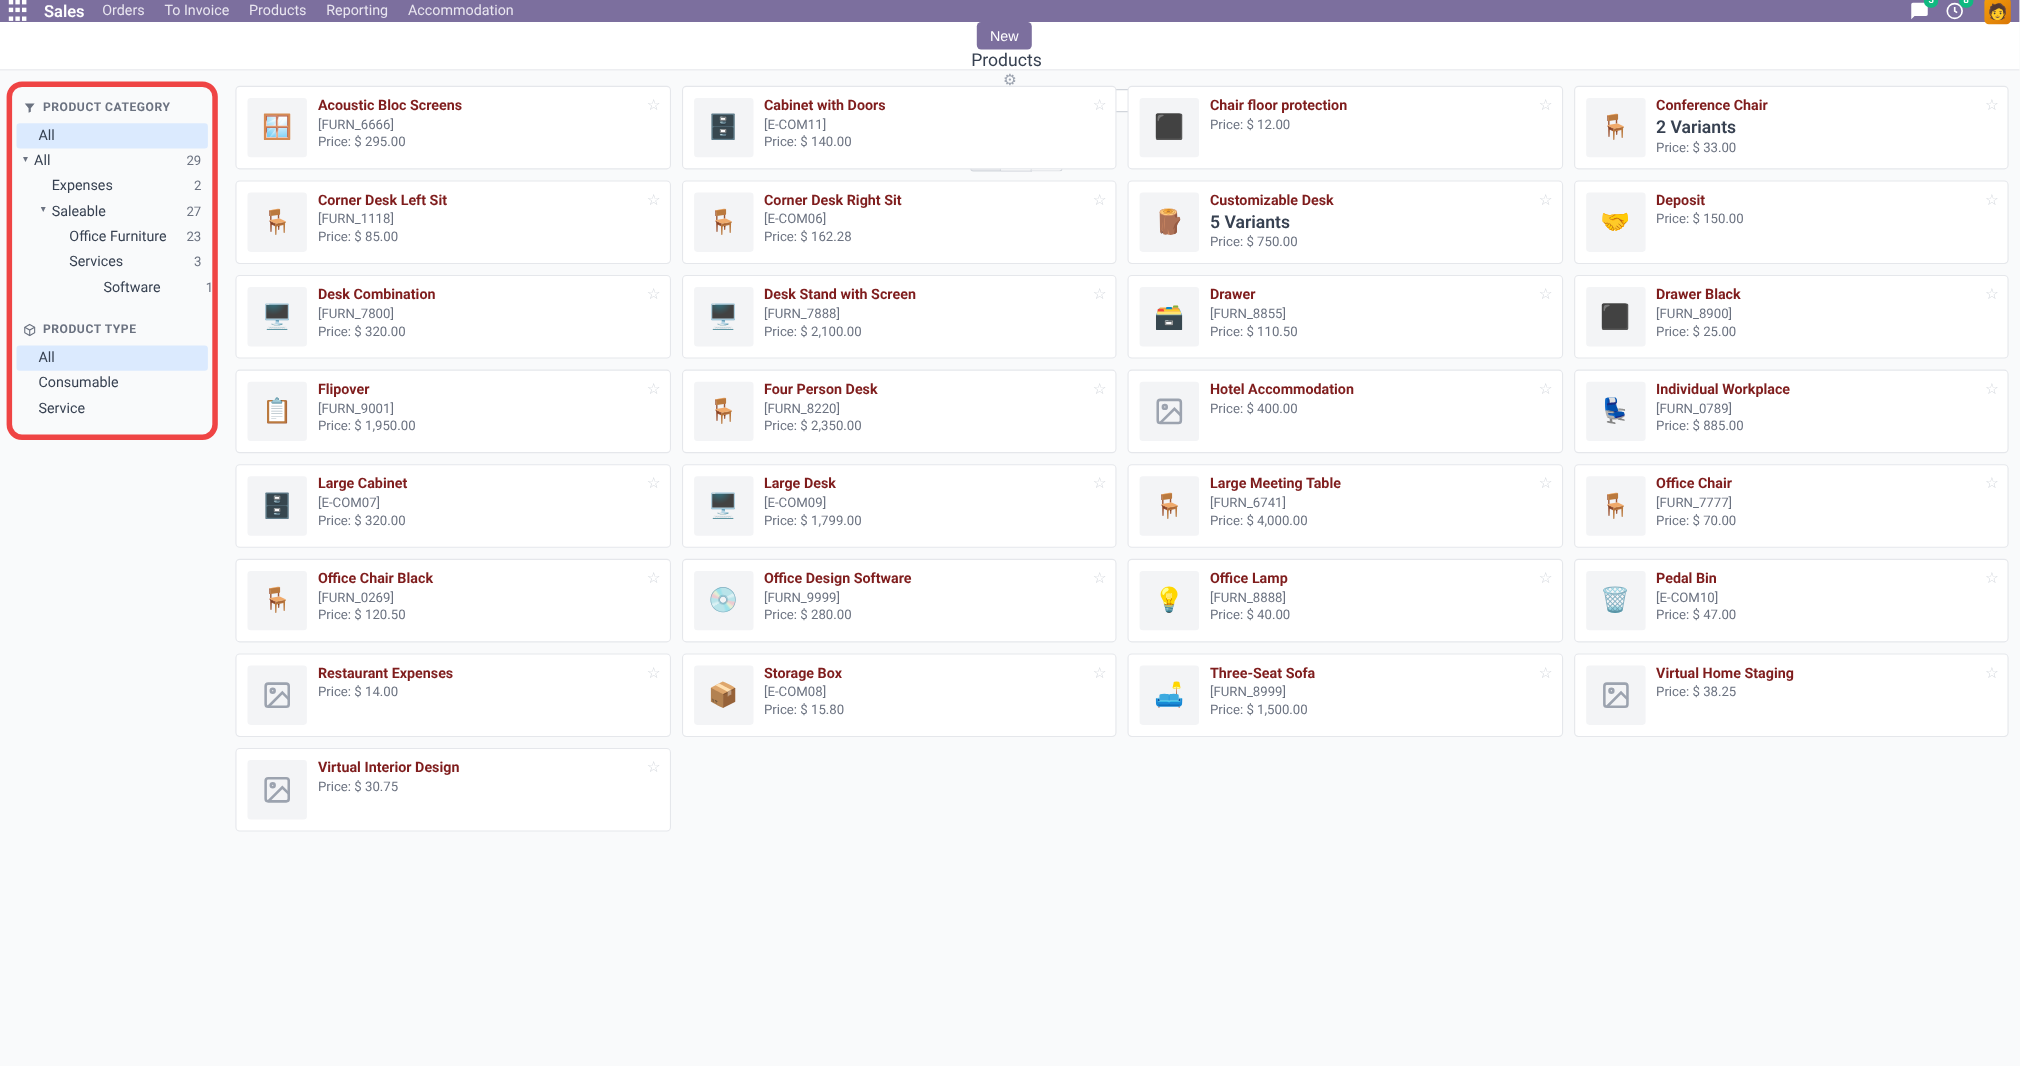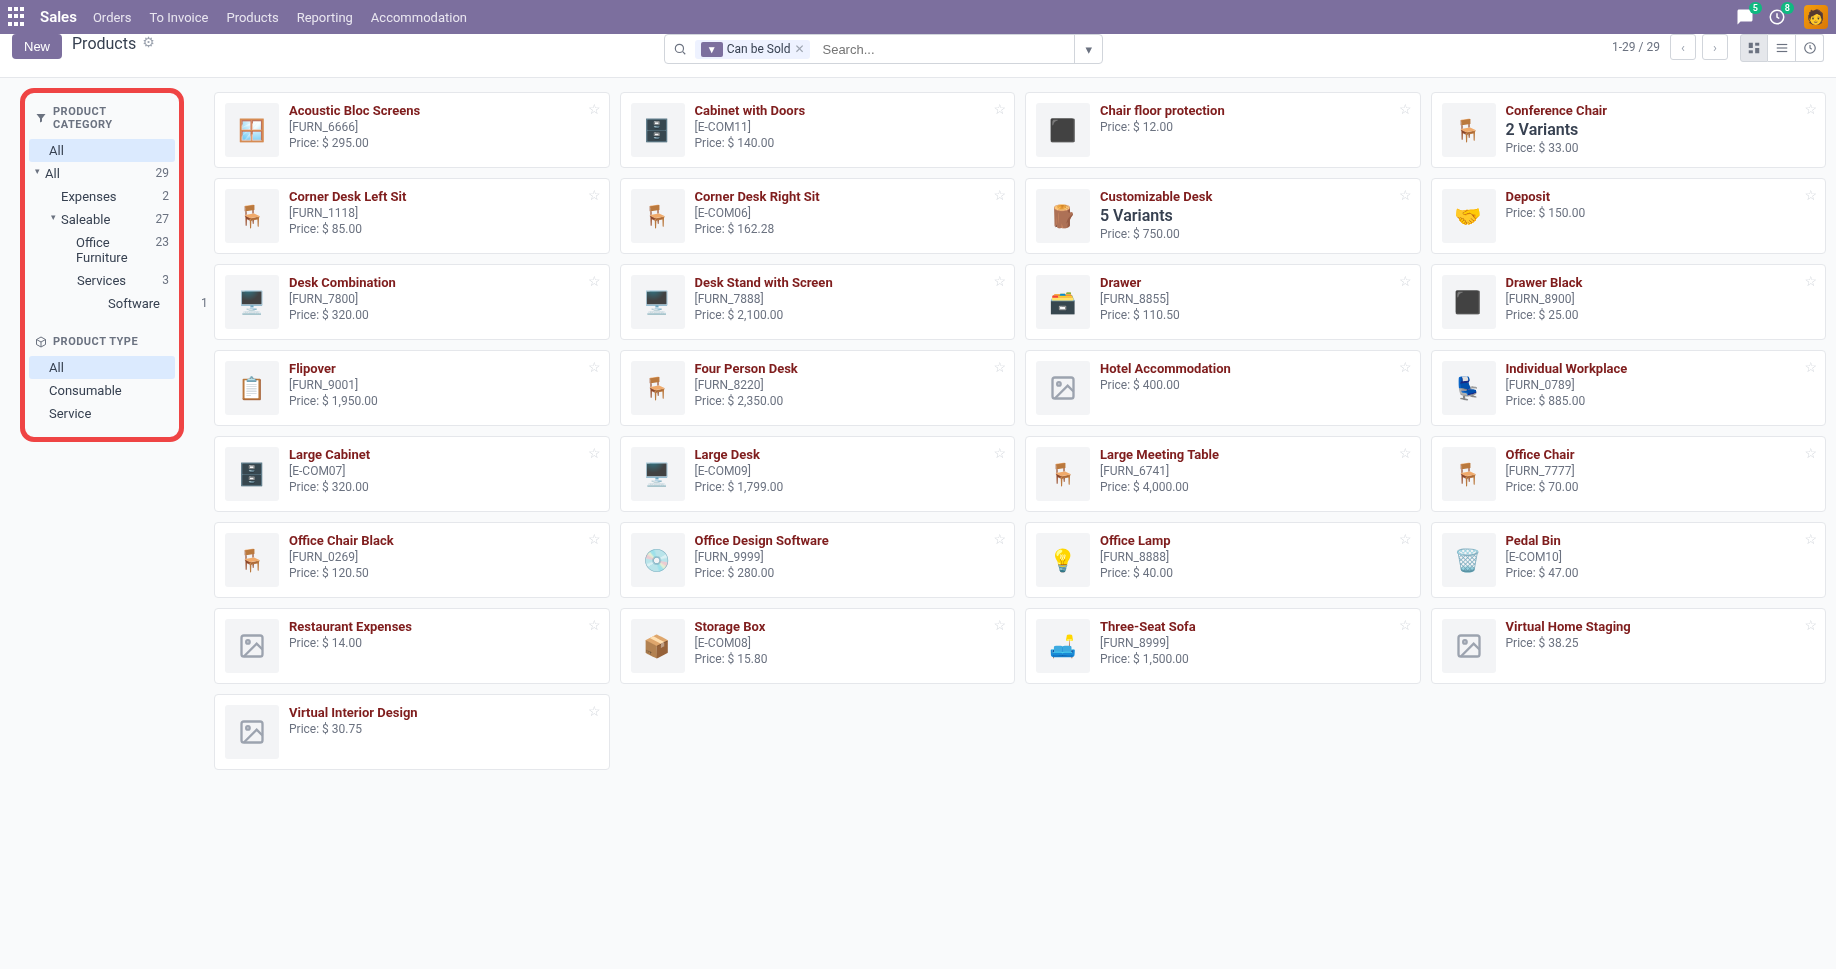--- a/index.html
+++ b/index.html
@@ -1,26 +1,26 @@
 <!DOCTYPE html>
 <html><head>
 <meta charset="utf-8">
 <style>
 * { box-sizing: border-box; margin: 0; padding: 0; }
 body { font-family: -apple-system, BlinkMacSystemFont, "Segoe UI", Roboto, sans-serif; font-size: 13px; color: #374151; background: #f9fafb; }
-.topbar { background: #7c6f9e; color: #fff; height: 34px; display: flex; align-items: center; padding: 0 8px; }
+.topbar { background: #7c6f9e; color: #fff; height: 20px; display: flex; align-items: center; padding: 0 8px; }
 .topbar .apps-icon { width: 20px; height: 20px; display: flex; flex-wrap: wrap; gap: 2px; margin-right: 12px; cursor: pointer; }
 .topbar .apps-icon span { width: 4px; height: 4px; background: #fff; }
 .topbar .brand { font-weight: 600; font-size: 15px; margin-right: 16px; }
 .topbar .nav-item { margin-right: 18px; font-size: 13px; cursor: pointer; color: #e9e6f0; }
 .topbar .spacer { flex: 1; }
 .topbar .badge-wrap { position: relative; margin-right: 14px; cursor: pointer; }
 .topbar .badge { position: absolute; top: -6px; right: -8px; background: #10b981; color: #fff; font-size: 9px; border-radius: 8px; padding: 1px 4px; font-weight: 600; }
 .topbar .avatar { width: 24px; height: 24px; border-radius: 4px; background: linear-gradient(135deg,#f59e0b,#d97706); margin-left: 4px; cursor: pointer; display:flex;align-items:center;justify-content:center;font-size:14px;}
-.toolbar { background: #fff; border-bottom: 1px solid #e5e7eb; height: 44px; display: flex; align-items: flex-start; padding: 0 12px; }
+.toolbar { background: #fff; border-bottom: 1px solid #e5e7eb; height: 44px; display: flex; align-items: center; padding: 0 12px; flex-direction: column; }
 .btn-new { background: #7c6f9e; color: #fff; border: none; padding: 5px 12px; border-radius: 4px; font-size: 13px; font-weight: 500; cursor: pointer; margin-right: 10px; }
 .breadcrumb { font-size: 16px; color: #374151; margin-right: 6px; }
 .gear { color: #9ca3af; cursor: pointer; font-size: 14px; }
 .toolbar .spacer2 { flex: 1; }
 .searchbox { display: flex; align-items: center; border: 1px solid #d1d5db; border-radius: 4px; height: 30px; background: #fff; margin: 0 auto;}
 .searchbox .sicon { padding: 0 8px; color: #6b7280; font-size: 14px; }
 .searchbox .chip { display: flex; align-items: center; background: #eef2ff; border-radius: 3px; padding: 2px 6px; margin-right: 4px; font-size: 12px; }
 .searchbox .chip .funnel { background: #7c6f9e; color: #fff; padding: 2px 6px; border-radius: 2px; margin-right: 4px; font-size: 10px; }
 .searchbox .chip .x { margin-left: 4px; color: #9ca3af; cursor: pointer; }
 .searchbox input { border: none; outline: none; padding: 0 8px; width: 260px; font-size: 13px; }
@@ -28,21 +28,21 @@
 .pager { display: flex; align-items: center; gap: 6px; margin-left: auto; }
 .pager .count { font-size: 12px; color: #6b7280; margin-right: 4px; }
 .pager .navbtn { border: 1px solid #d1d5db; background: #fff; width: 26px; height: 26px; display: flex; align-items: center; justify-content: center; border-radius: 3px; cursor: pointer; color: #9ca3af; }
 .viewbtns { display: flex; gap: 0; margin-left: 12px; }
 .viewbtns .vb { border: 1px solid #d1d5db; background: #fff; width: 28px; height: 28px; display: flex; align-items: center; justify-content: center; cursor: pointer; color: #6b7280; }
 .viewbtns .vb.active { background: #e5e7eb; }
 .viewbtns .vb:first-child { border-radius: 3px 0 0 3px; }
 .viewbtns .vb:last-child { border-radius: 0 3px 3px 0; border-left: none; }
 .viewbtns .vb + .vb { border-left: none; }
 .main { display: flex; }
-.sidebar { width: 204px; padding: 10px 20px; }
+.sidebar { width: 204px; padding: 10px 6px; }
 .highlight-box { border: 5px solid #ef4444; border-radius: 14px; padding: 8px 4px 12px; }
 .side-header { display: flex; align-items: center; gap: 6px; color: #6b7280; font-size: 11px; font-weight: 700; letter-spacing: 0.5px; padding: 4px 6px 8px; }
 .side-row { display: flex; align-items: flex-start; padding: 4px 6px; cursor: pointer; border-radius: 3px; font-size: 13px; }
 .side-row.active { background: #dbeafe; }
 .side-row .caret { width: 10px; font-size: 9px; color: #6b7280; }
 .side-row .indent1 { padding-left: 14px; }
 .side-row .cnt { margin-left: auto; color: #6b7280; font-size: 12px; }
 .side-gap { height: 16px; }
 .grid { flex: 1; padding: 14px 10px; display: grid; grid-template-columns: repeat(4, 1fr); gap: 10px; align-content: start; }
 .card { background: #fff; border: 1px solid #e5e7eb; border-radius: 4px; padding: 10px; display: flex; gap: 10px; position: relative; }

